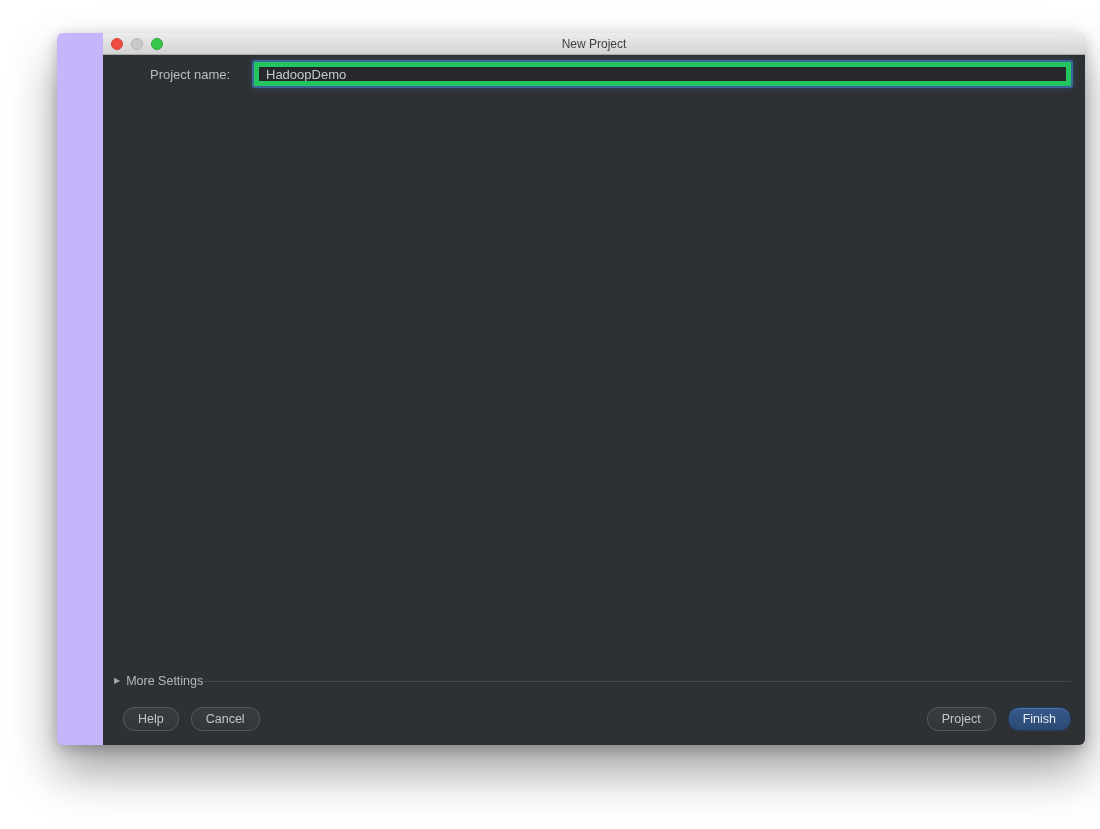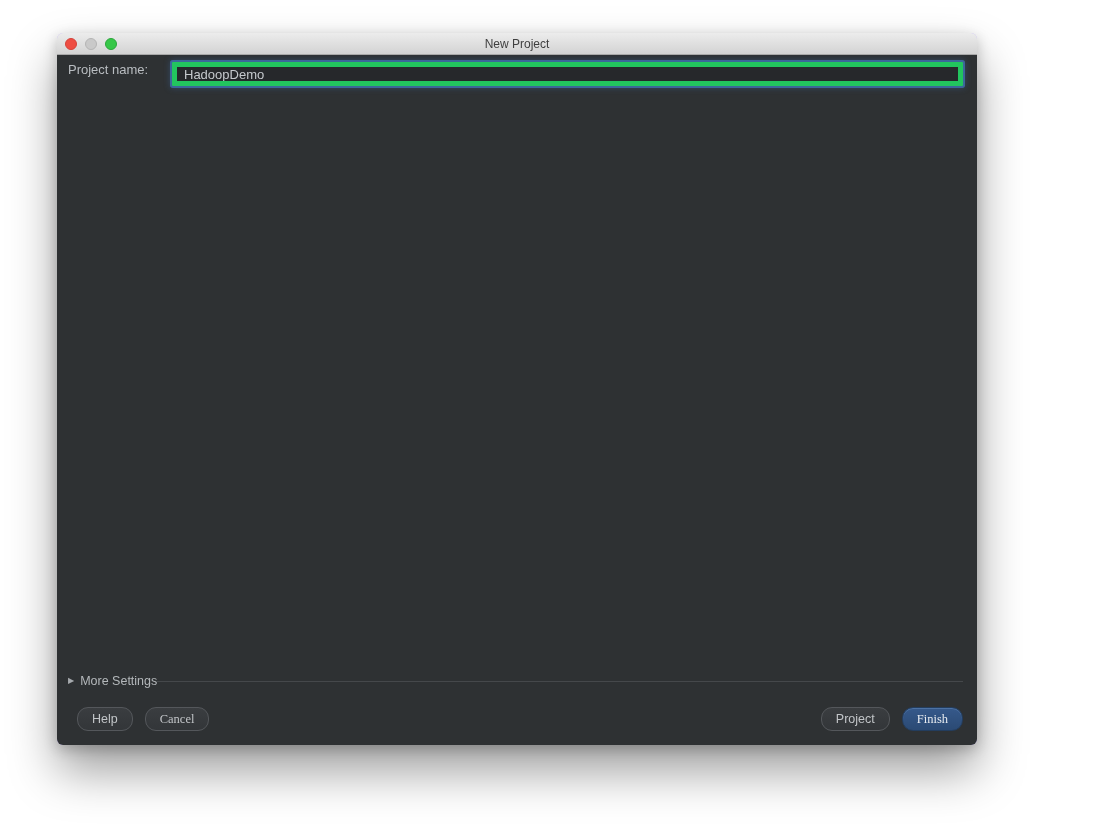--- a/index.html
+++ b/index.html
@@ -7,27 +7,28 @@
   body {
     background:#ffffff;
     font-family:"Liberation Sans", sans-serif;
     position:relative;
     overflow:hidden;
   }
 
   .window {
     position:absolute;
     left:57px; top:33px;
-    width:920px; height:712px;
+    width:1028px; height:712px;
     border-radius:6px;
     overflow:hidden;
     display:flex;
     flex-direction:column;
     box-shadow:0 26px 48px rgba(0,0,0,0.38), 0 4px 14px rgba(0,0,0,0.22);
     background:#c4b5fd;
+    padding-left:46px;
   }
 
   
   .titlebar {
     height:22px;
     flex:0 0 22px;
     background:linear-gradient(#ececec,#d3d3d3);
     border-bottom:1px solid #a9a9a9;
     position:relative;
     display:flex;
@@ -59,22 +60,24 @@
     flex:1;
     background:#2e3133;
     display:flex;
     flex-direction:column;
     padding:7px 14px 14px 11px;
     color:#bbbfc2;
     font-size:13px;
   }
   .form-row {
     display:flex;
+    align-items:center;
     margin-bottom:5px;
     flex:0 0 auto;
+    margin-left:36px;
   }
   .form-label {
     width:104px;
     flex:0 0 104px;
     color:#b9bdc1;
     font-size:13px;
   }
   .text-input {
     height:24px;
     flex:1;
@@ -152,21 +155,21 @@
     padding:0 14px;
     border-radius:11px;
     background:linear-gradient(#3a3d40,#333639);
     border:1px solid #54575b;
     color:#c2c5c8;
     font-family:"Liberation Sans", sans-serif;
     font-size:12.5px;
     cursor:pointer;
     line-height:22px;
   }
-  .btn + .btn { margin-left:12px;font-family:Liberation Serif, serif; }
+  .btn + .btn { margin-left:12px; }
   .btn-finish {
     margin-left:21px;
     background:linear-gradient(#36598b,#2b4a74);
     border:1px solid #233d5e;
     box-shadow:inset 0 1px 0 rgba(120,160,210,0.35);
     color:#e7ebf0;
   }
 </style>
 </head>
 <body>

